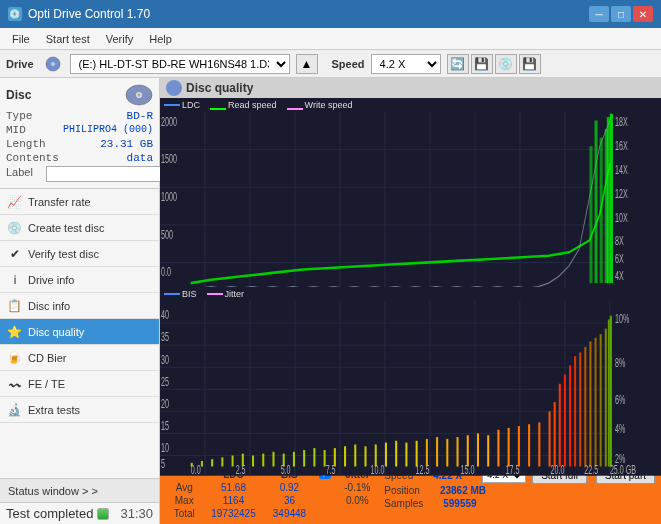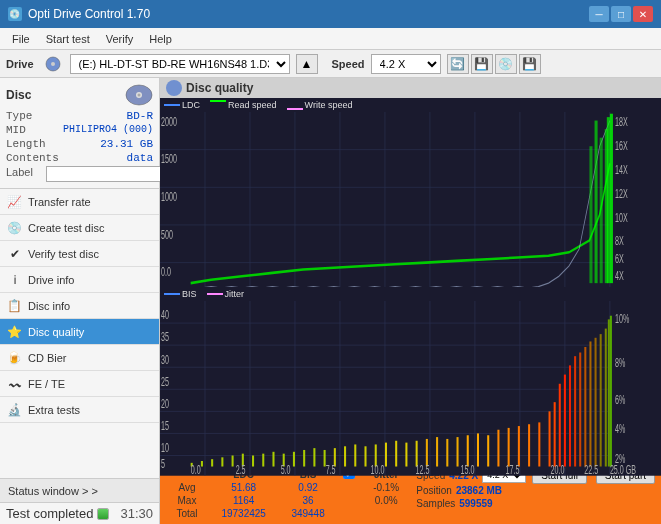--- a/index.html
+++ b/index.html
@@ -245,21 +245,21 @@
     .stats-table table { border-collapse: collapse; width: 100%; }
     .stats-table th { color: #333; text-align: center; padding: 1px 6px; font-weight: bold; font-size: 10px; }
     .stats-table td { text-align: center; padding: 1px 6px; }
     .stats-table td.blue-val { color: #0040c0; }
     .stats-table td.dark-val { color: #333; }
     
     .speed-info {
       font-size: 10px;
       color: #333;
     }
-    .speed-info-row { display: flex; align-items: center; gap: 4px; margin-bottom: 2px; }
+    .speed-info-row { display: flex; align-items: center; gap: 20px; margin-bottom: 2px; }
     .speed-val { color: #0040c0; font-weight: bold; }
     
     .action-buttons {
       display: flex;
       flex-direction: row;
       gap: 9px;
     }
     .action-btn {
       background: #e0e0e0;
       border: 1px solid #999;
@@ -417,21 +417,21 @@
 
     <div class="charts-area">
 
       <div class="top-chart">
         
         <div style="display:flex;gap:10px;padding:2px 4px;font-size:9px;color:#ddd;background:#1a1a2e;">
           <div style="display:flex;align-items:center;gap:2px;">
             <div style="width:16px;height:2px;background:#4488ff;"></div>
             <span>LDC</span>
           </div>
-          <div style="display:flex;align-items:flex-start;gap:2px;">
+          <div style="display:flex;align-items:flex-end;gap:2px;">
             <div style="width:16px;height:2px;background:#00ff00;"></div>
             <span>Read speed</span>
           </div>
           <div style="display:flex;align-items:flex-end;gap:2px;">
             <div style="width:16px;height:2px;background:#ff88ff;"></div>
             <span>Write speed</span>
           </div>
         </div>
         <svg class="chart-svg" viewBox="0 0 490 110" preserveAspectRatio="none">
 

